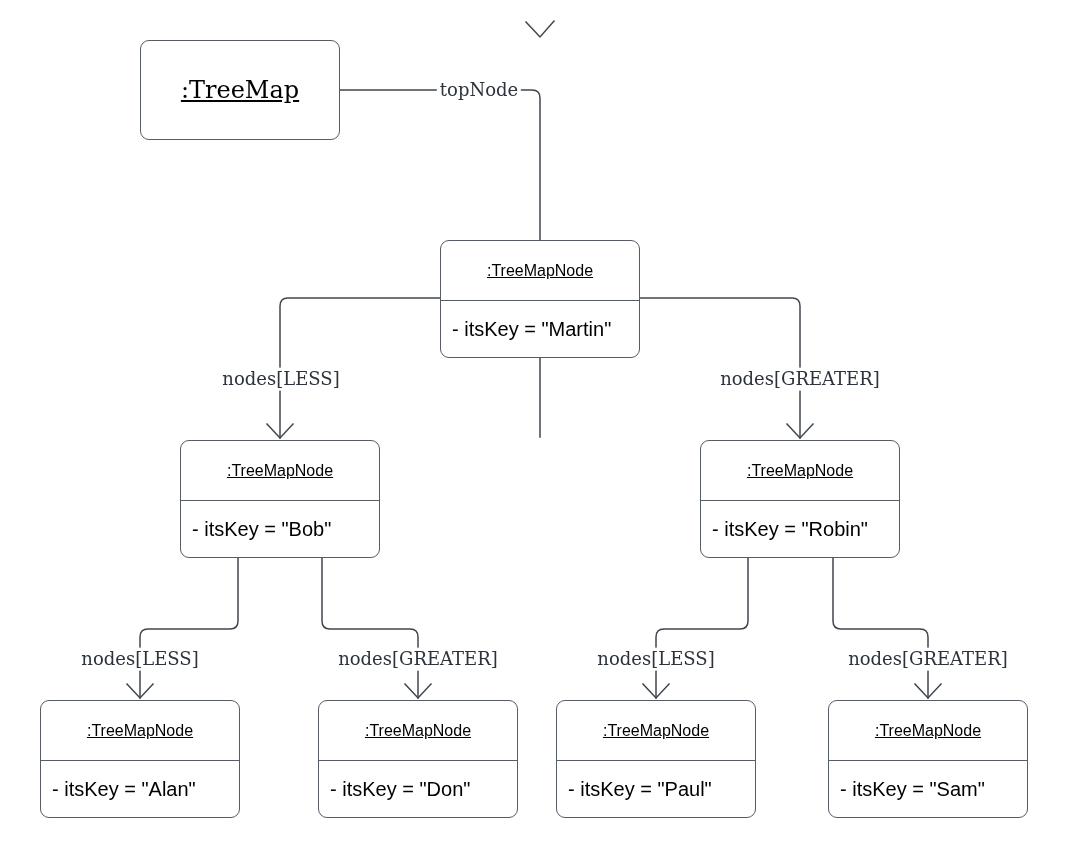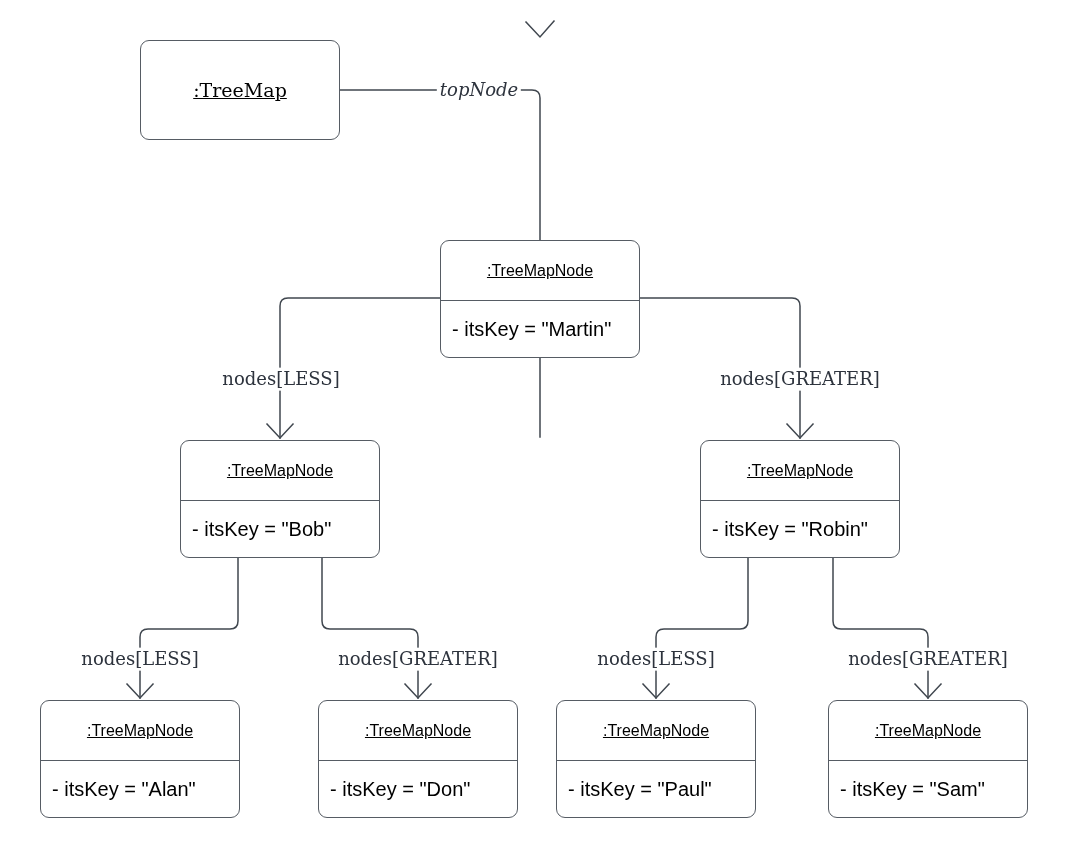--- a/index.html
+++ b/index.html
@@ -15,21 +15,21 @@
   }
   .uml-title {
     flex:0 0 59px; display:flex; align-items:center; justify-content:center;
     font-size:16px; color:#000000; text-decoration:underline; white-space:nowrap;
   }
   .uml-attr {
     flex:1 1 auto; border-top:1.5px solid #565c64; display:flex; align-items:center;
     padding-left:11px; font-size:20px; color:#000000; white-space:nowrap;
   }
   .root-box .uml-title {
-    flex:1 1 auto; font-family:"DejaVu Serif", serif; font-size:19px; text-decoration:underline;
+    flex:1 1 auto; font-family:"DejaVu Serif", serif; font-size:24px; text-decoration:underline;
   }
   .edge-label {
     position:absolute; transform:translate(-50%,-50%); background:#ffffff;
     padding:1px 3px; font-family:"DejaVu Serif", serif; font-size:18px;
     color:#2d333d; white-space:nowrap; line-height:1.15;
   }
 </style>
 </head>
 <body>
 
@@ -91,21 +91,21 @@
   <div class="uml-box" style="left:556px; top:700px; width:200px; height:118px;">
     <div class="uml-title">:TreeMapNode</div>
     <div class="uml-attr">- itsKey = "Paul"</div>
   </div>
 
   <div class="uml-box" style="left:828px; top:700px; width:200px; height:118px;">
     <div class="uml-title">:TreeMapNode</div>
     <div class="uml-attr">- itsKey = "Sam"</div>
   </div>
 
-  <div class="edge-label" style="left:479px; top:90px;font-style:italic;">topNode</div>
+  <div class="edge-label" style="left:479px; top:90px;">topNode</div>
   <div class="edge-label" style="left:281px; top:379px;">nodes[LESS]</div>
   <div class="edge-label" style="left:800px; top:379px;">nodes[GREATER]</div>
   <div class="edge-label" style="left:140px; top:659px;">nodes[LESS]</div>
   <div class="edge-label" style="left:418px; top:659px;">nodes[GREATER]</div>
   <div class="edge-label" style="left:656px; top:659px;">nodes[LESS]</div>
   <div class="edge-label" style="left:928px; top:659px;">nodes[GREATER]</div>
 
 </div>
 
 </body></html>

